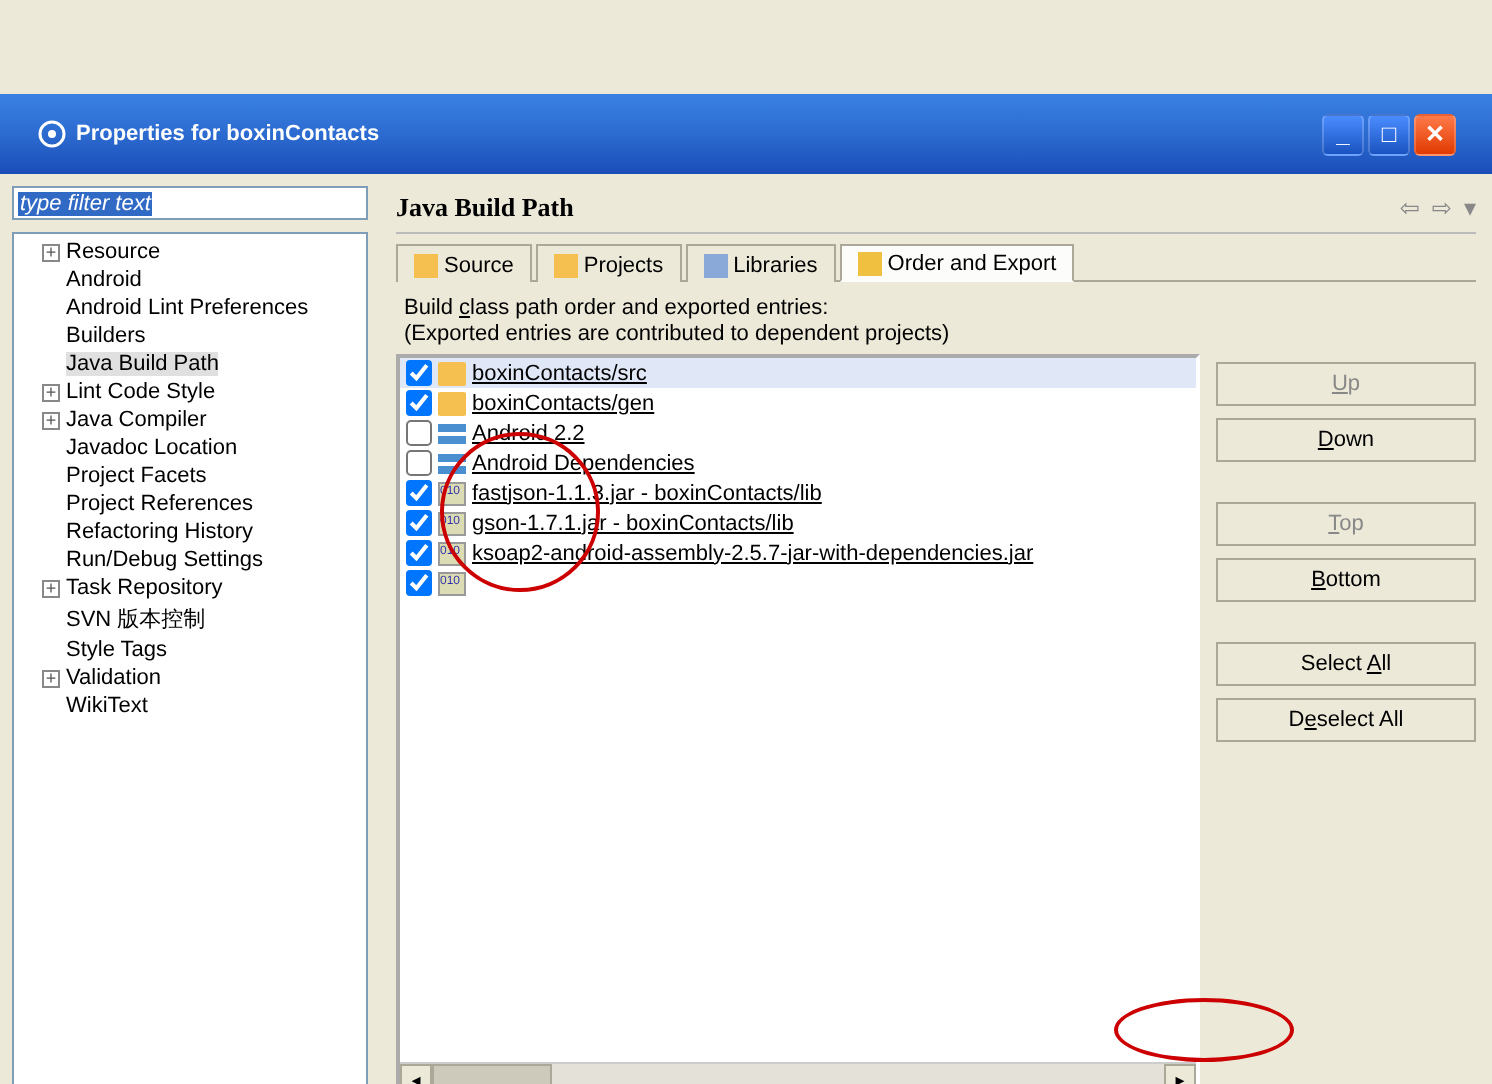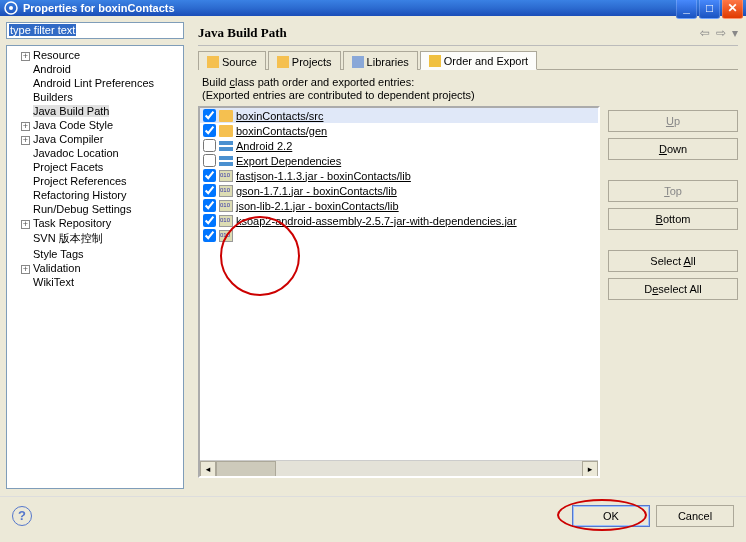--- a/index.html
+++ b/index.html
@@ -1,17 +1,17 @@
 <!DOCTYPE html>
 <html><head>
 <meta charset="utf-8">
 <style>
 * { box-sizing: border-box; margin: 0; padding: 0; font-family: "Tahoma", sans-serif; font-size: 11px; }
 body { background: #ece9d8; width: 746px; height: 542px; overflow: hidden; }
-.titlebar { height: 16px; background: linear-gradient(to bottom, #3a81e4 0%, #2c6bd0 50%, #1a4db8 100%); display: flex; align-items: center; padding: 0 3px; color: #fff; font-weight: bold; }
+.titlebar { height: 40px; background: linear-gradient(to bottom, #3a81e4 0%, #2c6bd0 50%, #1a4db8 100%); display: flex; align-items: center; padding: 0 18px; color: #fff; font-weight: bold; margin-top: 47px; }
 .titlebar .ticon { width: 16px; height: 16px; margin-right: 4px; display:inline-flex;align-items:center;justify-content:center;}
 .titlebar .spacer { flex: 1; }
 .winbtn { width: 21px; height: 21px; margin-left: 2px; border: 1px solid #fff3; border-radius: 3px; display: inline-flex; align-items: center; justify-content: center; font-size: 12px; color: #fff; }
 .winbtn.min { background: linear-gradient(#4a8cff, #1a53c0); }
 .winbtn.max { background: linear-gradient(#4a8cff, #1a53c0); }
 .winbtn.close { background: linear-gradient(#ff7a4a, #e03a00); }
 .body { display: flex; height: calc(100% - 24px - 38px); }
 .left { width: 190px; padding: 6px; border-right: 0; }
 .filter-sel{background:#316ac5;color:#fff;padding:0 1px;}
 .tree { border: 1px solid #7f9db9; background: #fff; margin-top: 6px; height: calc(100% - 24px); overflow: auto; padding: 2px 0 2px 2px; white-space: nowrap; font-family: monospace; font-size:11px;}
@@ -67,28 +67,28 @@
   </span>
   <span>Properties for boxinContacts</span>
   <span class="spacer"></span>
   <span class="winbtn min">_</span>
   <span class="winbtn max">□</span>
   <span class="winbtn close">✕</span>
 </div>
 
 <div class="body">
   <div class="left">
-    <div style="border:1px solid #7f9db9;background:#fff;padding:1px 2px;font-family:monospace;"><span class="filter-sel">type filter text</span></div>
+    <div style="border:1px solid #7f9db9;background:#fff;padding:1px 2px;font-family:monospace;font-style:italic;"><span class="filter-sel">type filter text</span></div>
     <div class="tree" id="tree">
         <div class="node"><span class="exp">+</span><span>Resource</span></div>
         <div class="node"><span class="ind"></span><span>Android</span></div>
         <div class="node"><span class="ind"></span><span>Android Lint Preferences</span></div>
         <div class="node"><span class="ind"></span><span>Builders</span></div>
         <div class="node"><span class="ind"></span><span style="background:#e0e0e0;">Java Build Path</span></div>
-        <div class="node"><span class="exp">+</span><span>Java Code Style</span></div>
+        <div class="node"><span class="exp">+</span><span>Lint Code Style</span></div>
         <div class="node"><span class="exp">+</span><span>Java Compiler</span></div>
         <div class="node"><span class="ind"></span><span>Javadoc Location</span></div>
         <div class="node"><span class="ind"></span><span>Project Facets</span></div>
         <div class="node"><span class="ind"></span><span>Project References</span></div>
         <div class="node"><span class="ind"></span><span>Refactoring History</span></div>
         <div class="node"><span class="ind"></span><span>Run/Debug Settings</span></div>
         <div class="node"><span class="exp">+</span><span>Task Repository</span></div>
         <div class="node"><span class="ind"></span><span>SVN 版本控制</span></div>
         <div class="node"><span class="ind"></span><span>Style Tags</span></div>
         <div class="node"><span class="exp">+</span><span>Validation</span></div>
@@ -140,36 +140,31 @@
               <span>boxinContacts/gen</span>
             </div>
             <div class="row">
               <input type="checkbox" style="">
               <span class="icon-lib"></span>
               <span>Android 2.2</span>
             </div>
             <div class="row">
               <input type="checkbox" style="">
               <span class="icon-lib"></span>
-              <span>Export Dependencies</span>
+              <span>Android Dependencies</span>
             </div>
             <div class="row">
               <input type="checkbox" checked="" style="">
               <span class="icon-jar"></span>
               <span>fastjson-1.1.3.jar - boxinContacts/lib</span>
             </div>
             <div class="row">
               <input type="checkbox" checked="" style="">
               <span class="icon-jar"></span>
               <span>gson-1.7.1.jar - boxinContacts/lib</span>
-            </div>
-            <div class="row">
-              <input type="checkbox" checked="" style="">
-              <span class="icon-jar"></span>
-              <span>json-lib-2.1.jar - boxinContacts/lib</span>
             </div>
             <div class="row">
               <input type="checkbox" checked="" style="">
               <span class="icon-jar"></span>
               <span>ksoap2-android-assembly-2.5.7-jar-with-dependencies.jar</span>
             </div>
             <div class="row">
               <input type="checkbox" checked="" style="">
               <span class="icon-jar"></span>
             </div>

